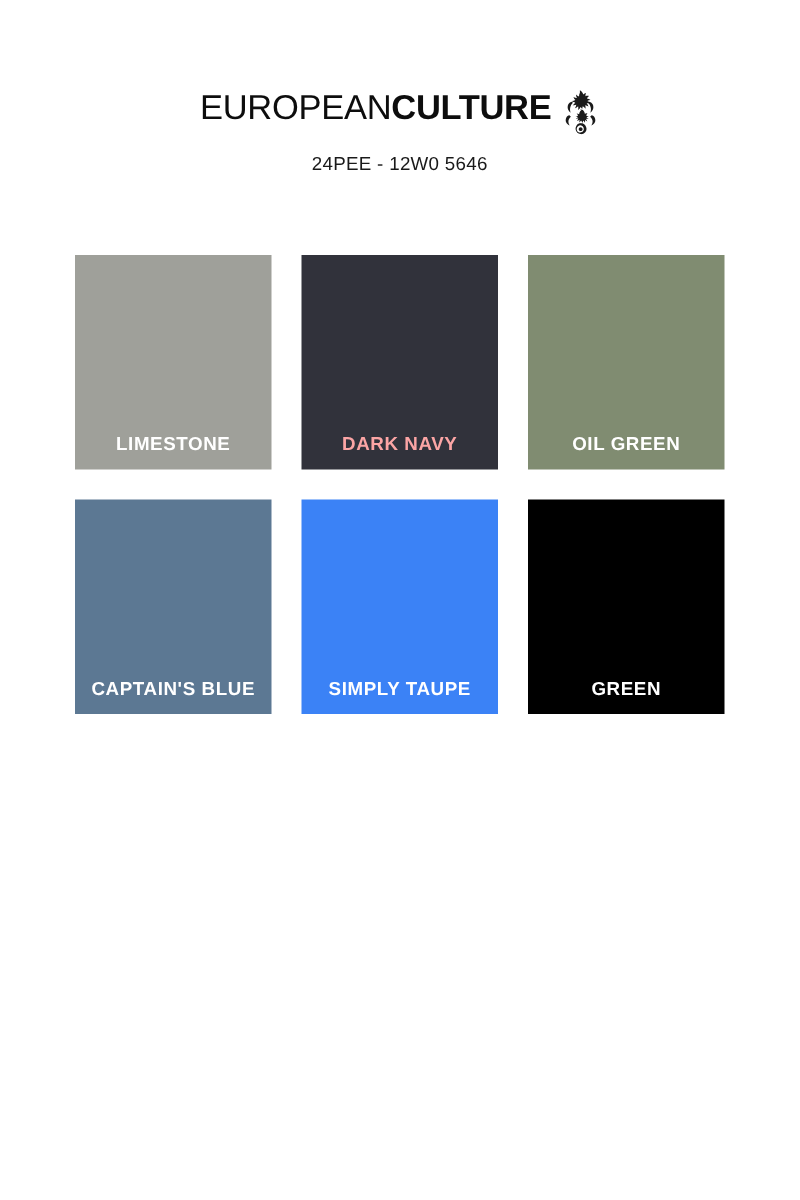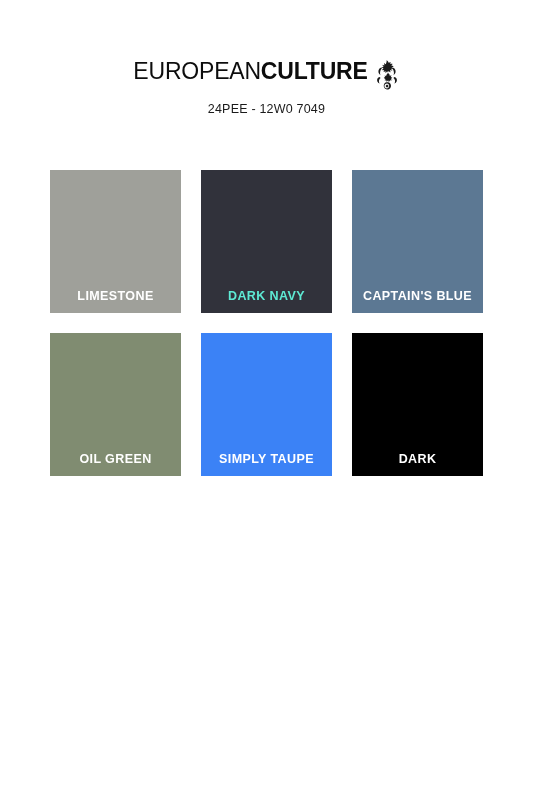--- a/index.html
+++ b/index.html
@@ -124,44 +124,44 @@
             <path d="M13.1 25.8c.7 0 1.3.6 1.3 1.3s-.6 1.3-1.3 1.3-1.3-.6-1.3-1.3.6-1.3 1.3-1.3z"></path>
             <path d="M7.8 9.6c-.9.9-1.5 2.1-1.7 3.4-.2 1.1 0 2.2.4 3.2-.7-.5-1.3-1.2-1.7-2-.5-1.1-.5-2.4 0-3.5.5-1.1 1.6-1.9 2.8-2.1l.2 1z"></path>
             <path d="M18.2 9.6l.2-1c1.2.2 2.3 1 2.8 2.1.5 1.1.5 2.4 0 3.5-.4.8-1 1.5-1.7 2 .4-1 .6-2.1.4-3.2-.2-1.3-.8-2.5-1.7-3.4z"></path>
             <path d="M6.6 18.9c-.8.6-1.4 1.5-1.6 2.5-.2 1.1.1 2.3.8 3.2-1-.3-1.8-1-2.3-1.9-.5-1-.5-2.2 0-3.2.4-.8 1.2-1.4 2.1-1.6l1 1z"></path>
             <path d="M19.4 18.9l1-1c.9.2 1.7.8 2.1 1.6.5 1 .5 2.2 0 3.2-.5.9-1.3 1.6-2.3 1.9.7-.9 1-2.1.8-3.2-.2-1-.8-1.9-1.6-2.5z"></path>
           </g>
         </svg>
       </span>
     </div>
 
-    <div class="product-code">24PEE - 12W0 7049</div>
+    <div class="product-code">24PEE - 12W0 5646</div>
   </div>
 
   <div class="swatch-grid">
 
     <div class="swatch" style="background-color: rgb(159, 160, 154);">
       <span class="swatch-label" style="color: rgb(255, 255, 255);">LIMESTONE</span>
     </div>
 
     <div class="swatch" style="background-color: rgb(49, 50, 59);">
-      <span class="swatch-label" style="color: #5eead4;">DARK NAVY</span>
+      <span class="swatch-label" style="color: #fca5a5;">DARK NAVY</span>
+    </div>
+
+    <div class="swatch" style="background-color: rgb(128, 140, 113);">
+      <span class="swatch-label" style="color: rgb(255, 255, 255);">OIL GREEN</span>
     </div>
 
     <div class="swatch" style="background-color: rgb(92, 120, 147);">
       <span class="swatch-label" style="color: rgb(255, 255, 255);">CAPTAIN'S BLUE</span>
-    </div>
-
-    <div class="swatch" style="background-color: rgb(128, 140, 113);">
-      <span class="swatch-label" style="color: rgb(255, 255, 255);">OIL GREEN</span>
     </div>
 
     <div class="swatch" style="background-color: #3b82f6;">
       <span class="swatch-label" style="color: rgb(255, 255, 255);">SIMPLY TAUPE</span>
     </div>
 
     <div class="swatch" style="background-color: rgb(0, 0, 0);">
-      <span class="swatch-label" style="color: rgb(255, 255, 255);">DARK</span>
+      <span class="swatch-label" style="color: rgb(255, 255, 255);">GREEN</span>
     </div>
 
   </div>
 
 </div>
 
 </body></html>

